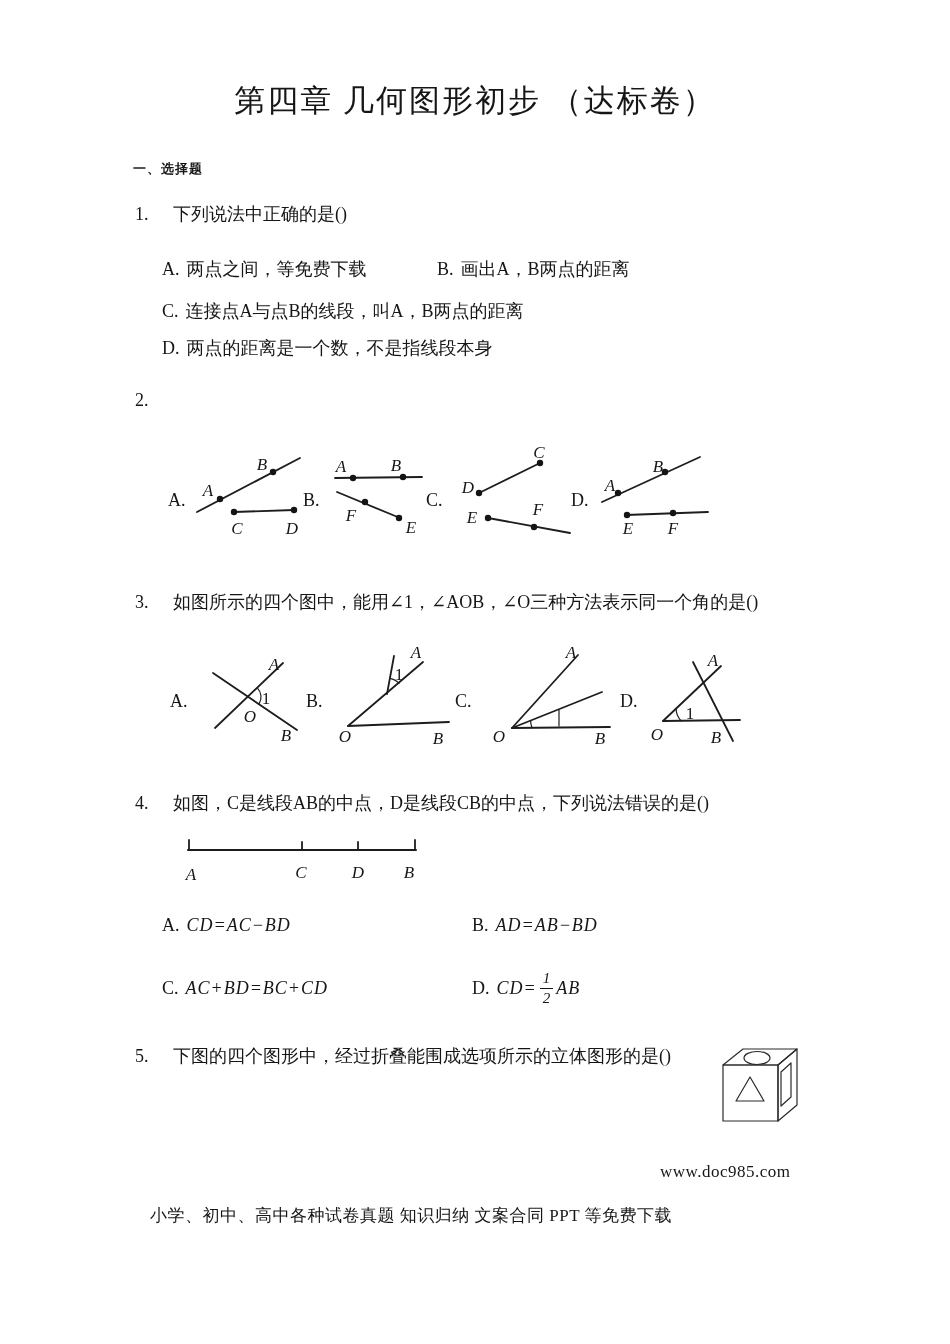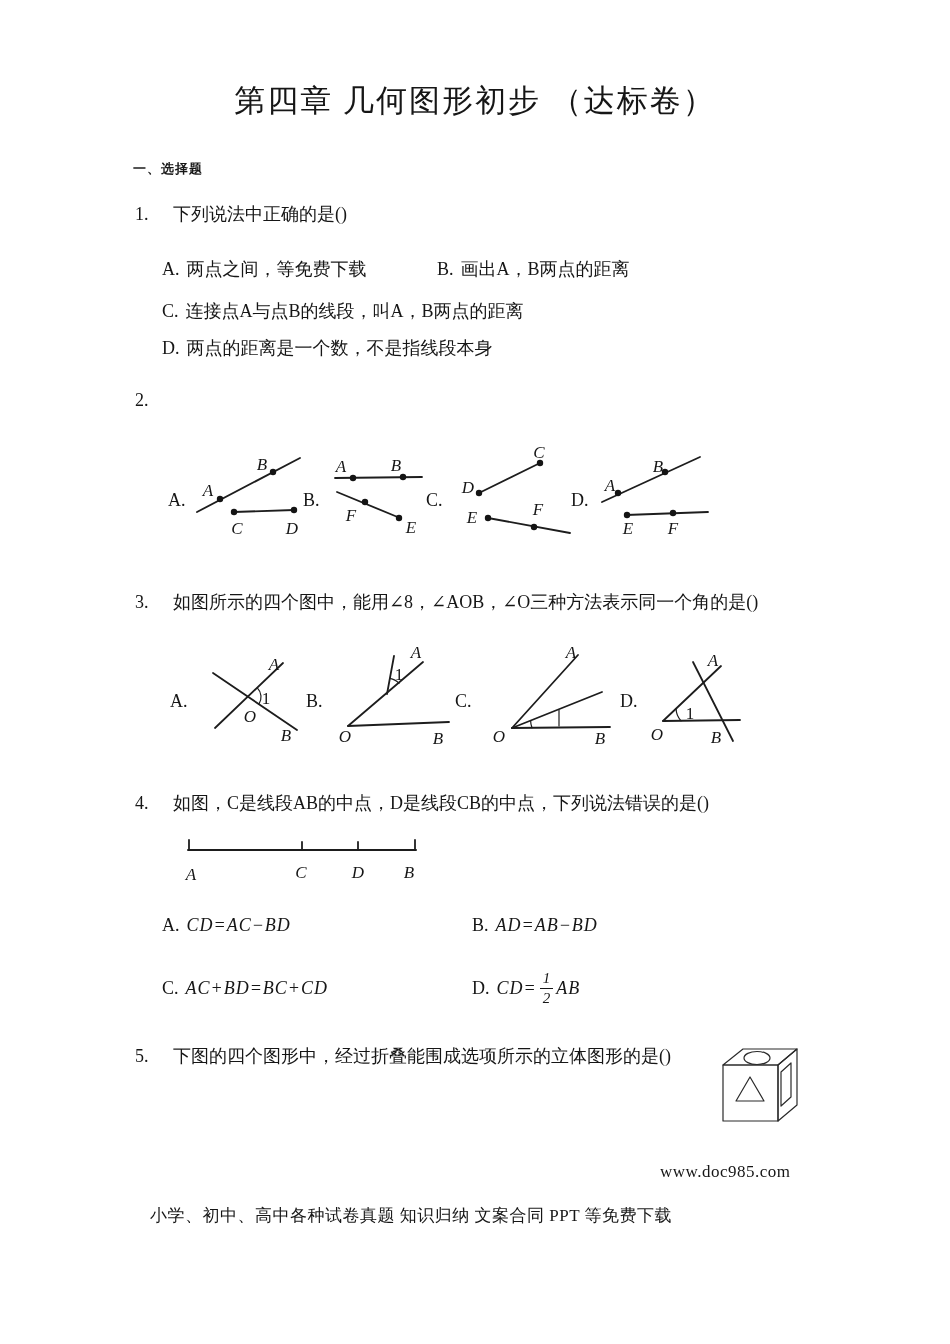--- a/index.html
+++ b/index.html
@@ -143,21 +143,21 @@
       <circle class="dot" cx="32" cy="65" r="3.2"></circle>
       <circle class="dot" cx="78" cy="63" r="3.2"></circle>
     </g>
     <text x="15" y="41" text-anchor="middle">A</text>
     <text x="63" y="22" text-anchor="middle">B</text>
     <text x="33" y="84" text-anchor="middle">E</text>
     <text x="78" y="84" text-anchor="middle">F</text>
   </svg>
 
   <div class="abs qnum" style="top:591px; left:135px;">3.</div>
-  <div class="abs stem" style="top:591px; left:173px;">如图所示的四个图中，能用∠8，∠AOB，∠O三种方法表示同一个角的是()</div>
+  <div class="abs stem" style="top:591px; left:173px;">如图所示的四个图中，能用∠1，∠AOB，∠O三种方法表示同一个角的是()</div>
 
   <div class="abs fig-label" style="top:690px; left:170px;">A.</div>
   <div class="abs fig-label" style="top:690px; left:306px;">B.</div>
   <div class="abs fig-label" style="top:690px; left:455px;">C.</div>
   <div class="abs fig-label" style="top:690px; left:620px;">D.</div>
 
   <svg class="abs fig" style="top:645px; left:200px;" width="110" height="110" viewBox="0 0 110 110">
     <line class="stroke" x1="15" y1="83" x2="83" y2="18"></line>
     <line class="stroke" x1="13" y1="28" x2="97" y2="85"></line>
     <path class="stroke" style="stroke-width:1.2" d="M 57.3 42.9 A 13 13 0 0 1 58.8 59.3"></path>

